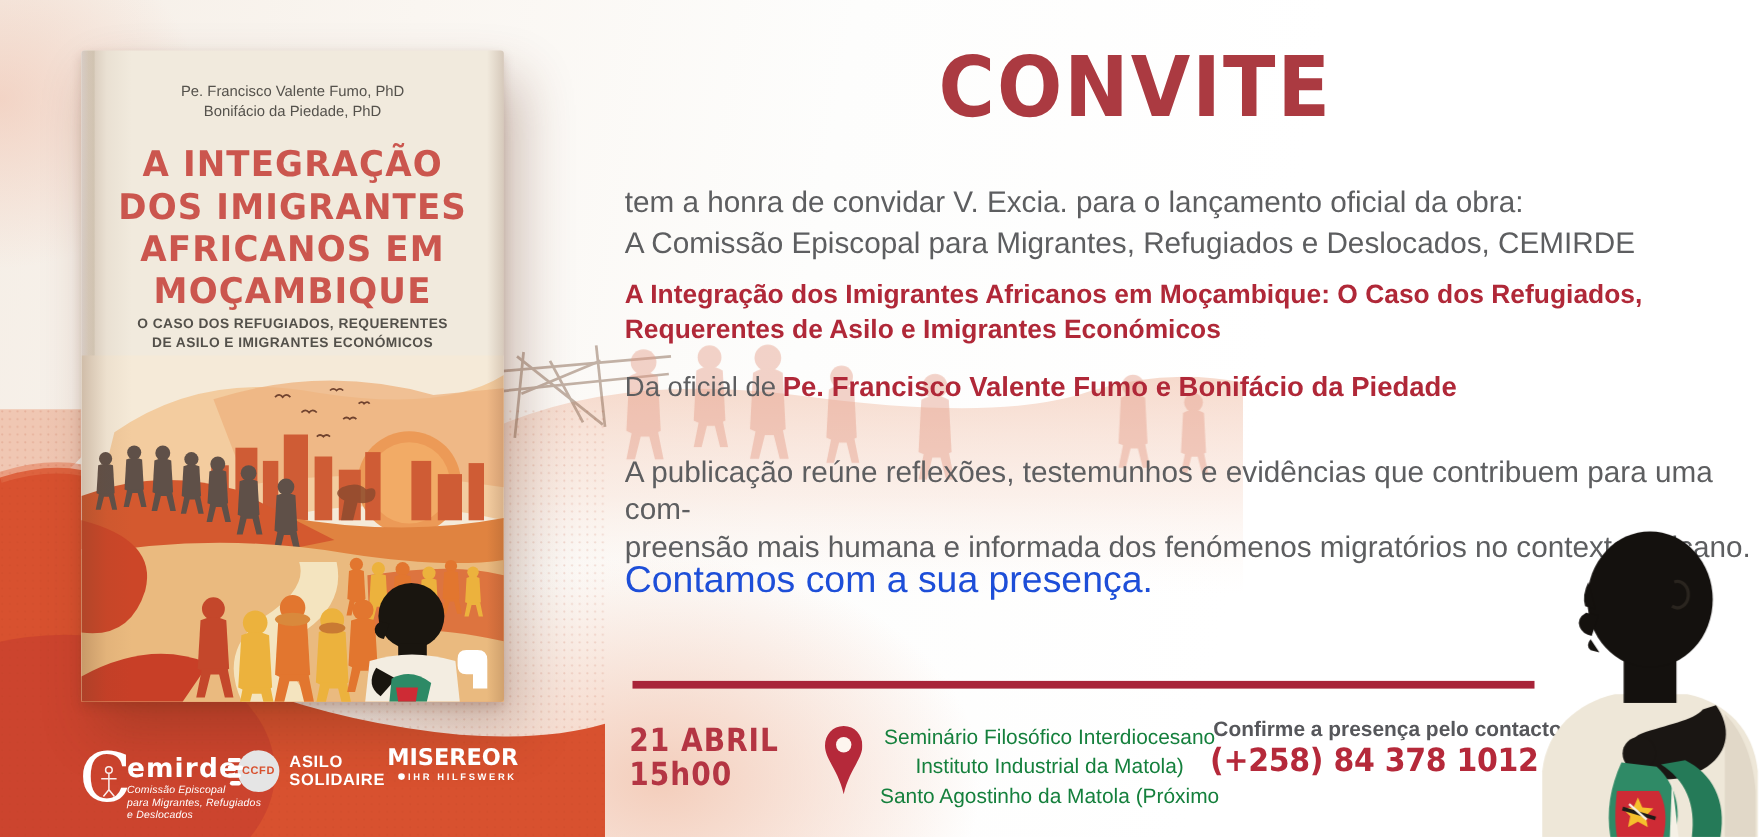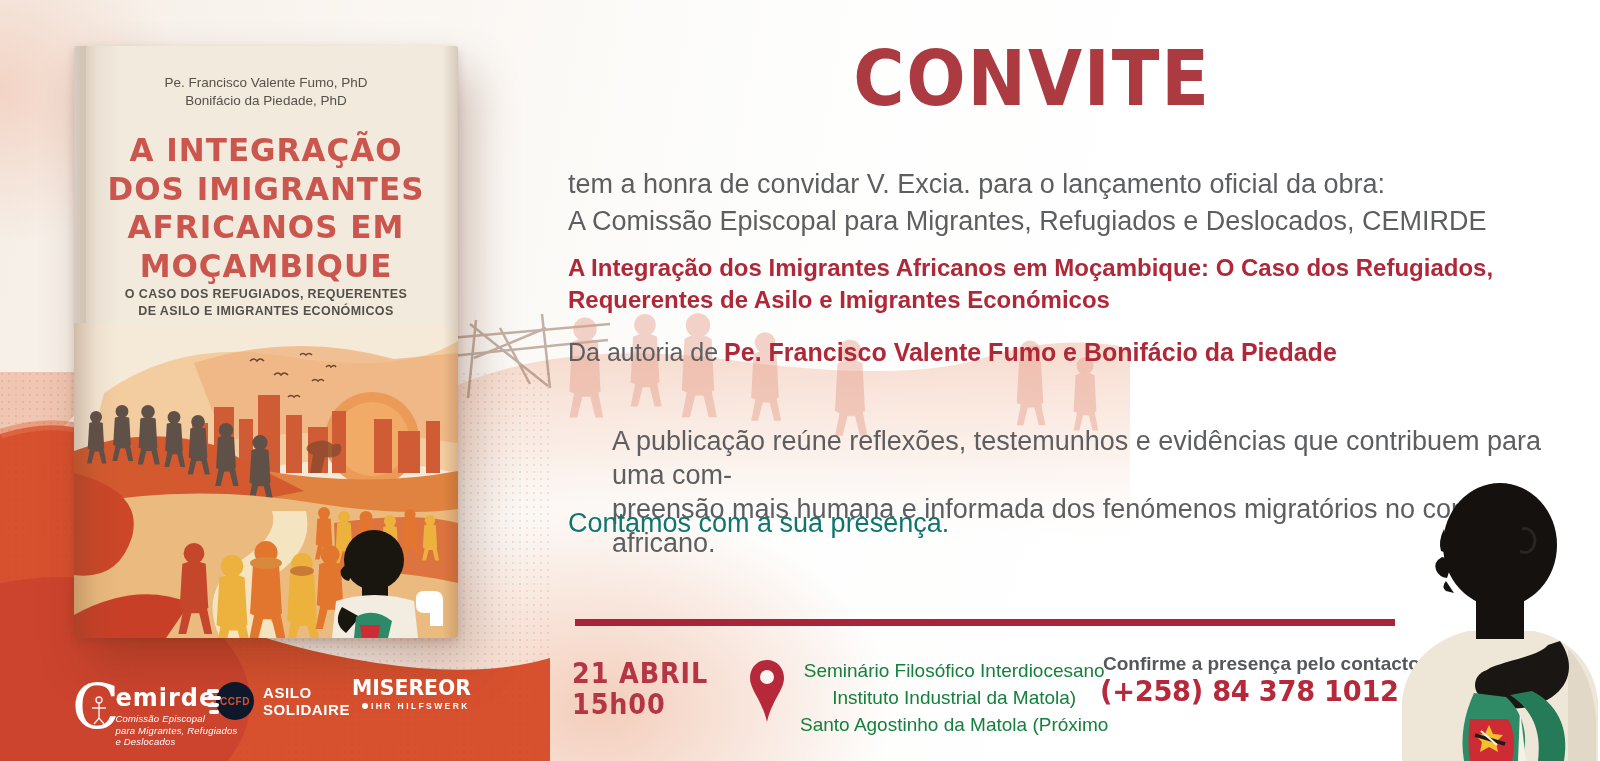--- a/index.html
+++ b/index.html
@@ -35,38 +35,38 @@
 
   
   .logo{color:#fff;}
   .logo-cemirde{left:72px;top:682px;display:flex;align-items:flex-start;}
   .cem-c{font-family:"DejaVu Serif",serif;font-size:62px;line-height:50px;font-weight:400;position:relative;}
   .cem-emblem{position:absolute;left:16px;top:12px;}
   .cem-right{margin-left:-4px;margin-top:4px;}
   .cem-word{font-family:"DejaVu Sans",sans-serif;font-size:24px;font-weight:700;letter-spacing:1px;line-height:24px;}
   .cem-tag{font-size:9.5px;line-height:11.5px;font-weight:400;letter-spacing:.2px;margin-top:3px;font-style:italic;}
   .logo-ccfd{left:216px;top:682px;display:flex;align-items:center;}
-  .ccfd-badge{width:38px;height:38px;border-radius:50%;background:#0f172a;color:#d8512f;display:flex;
+  .ccfd-badge{width:38px;height:38px;border-radius:50%;background:#e5e5e5;color:#d8512f;display:flex;
         align-items:center;justify-content:center;font-size:10px;font-weight:800;letter-spacing:.5px;position:relative;}
   .ccfd-hand{position:absolute;left:-9px;top:7px;}
   .ccfd-name{margin-left:9px;font-size:15px;line-height:17px;font-weight:800;letter-spacing:.6px;}
   .logo-misereor{left:352px;top:676px;}
   .mis-word{font-family:"DejaVu Sans",sans-serif;font-size:21px;font-weight:800;letter-spacing:0;transform:scaleX(.97);transform-origin:left;}
   .mis-tag{font-size:8.5px;font-weight:700;letter-spacing:2.4px;margin-top:1px;display:flex;align-items:center;gap:3px;padding-left:10px;}
   .mis-dot{width:6px;height:6px;border-radius:50%;background:#fff;display:inline-block;}
 
   
   .heading{left:782px;top:34px;width:500px;text-align:center;font-family:"DejaVu Sans",sans-serif;
         font-size:76px;font-weight:800;letter-spacing:2px;color:#ab3a41;transform:scale(.92,1.0);transform-origin:center top;}
   .intro{left:568px;top:166px;font-size:27px;line-height:37px;color:#5d5e60;}
   .worktitle{left:568px;top:252px;font-size:24px;line-height:32px;font-weight:700;color:#b02838;}
   .autoria{left:568px;top:338px;font-size:25px;color:#5d5e60;}
   .autoria .names{font-weight:700;color:#b02838;margin-left:6px;}
-  .descr{left:568px;top:424px;font-size:27px;line-height:34px;color:#5d5e60;margin-left:44px;}
-  .closing{left:568px;top:508px;font-size:27px;color:#0f766e;}
+  .descr{left:568px;top:412px;font-size:27px;line-height:34px;color:#5d5e60;}
+  .closing{left:568px;top:508px;font-size:34px;color:#1d4ed8;}
   .rule{left:575px;top:619px;width:820px;height:7px;background:#a82439;}
 
   .dateblock{left:572px;top:658px;font-family:"DejaVu Sans",sans-serif;font-size:29px;line-height:31px;
         font-weight:800;letter-spacing:1px;color:#b43543;transform:scaleX(.88);transform-origin:left top;}
   .pin{left:750px;top:660px;}
   .venue{left:800px;top:657px;font-size:19px;line-height:27px;font-weight:400;color:#15803d;text-align:center;}
   .contact-label{left:1103px;top:653px;font-size:19px;font-weight:700;color:#56575b;}
   .phone{left:1100px;top:674px;font-size:29px;font-weight:800;letter-spacing:-.3px;color:#b5293a;
         font-family:"DejaVu Sans",sans-serif;transform:scaleX(.94);transform-origin:left top;}
 
@@ -293,21 +293,21 @@
     <div>tem a honra de convidar V. Excia. para o lançamento oficial da obra:</div>
     <div>A Comissão Episcopal para Migrantes, Refugiados e Deslocados, CEMIRDE</div>
   </div>
 
   <div class="abs worktitle">
     <div>A Integração dos Imigrantes Africanos em Moçambique: O Caso dos Refugiados,</div>
     <div>Requerentes de Asilo e Imigrantes Económicos</div>
   </div>
 
   <div class="abs autoria">
-    <span>Da autoria de</span><span class="names">Pe. Francisco Valente Fumo e Bonifácio da Piedade</span>
+    <span>Da oficial de</span><span class="names">Pe. Francisco Valente Fumo e Bonifácio da Piedade</span>
   </div>
 
   <div class="abs descr">
     <div>A publicação reúne reflexões, testemunhos e evidências que contribuem para uma com-</div>
     <div>preensão mais humana e informada dos fenómenos migratórios no contexto africano.</div>
   </div>
 
   <div class="abs closing">Contamos com a sua presença.</div>
 
   <div class="abs rule"></div>

